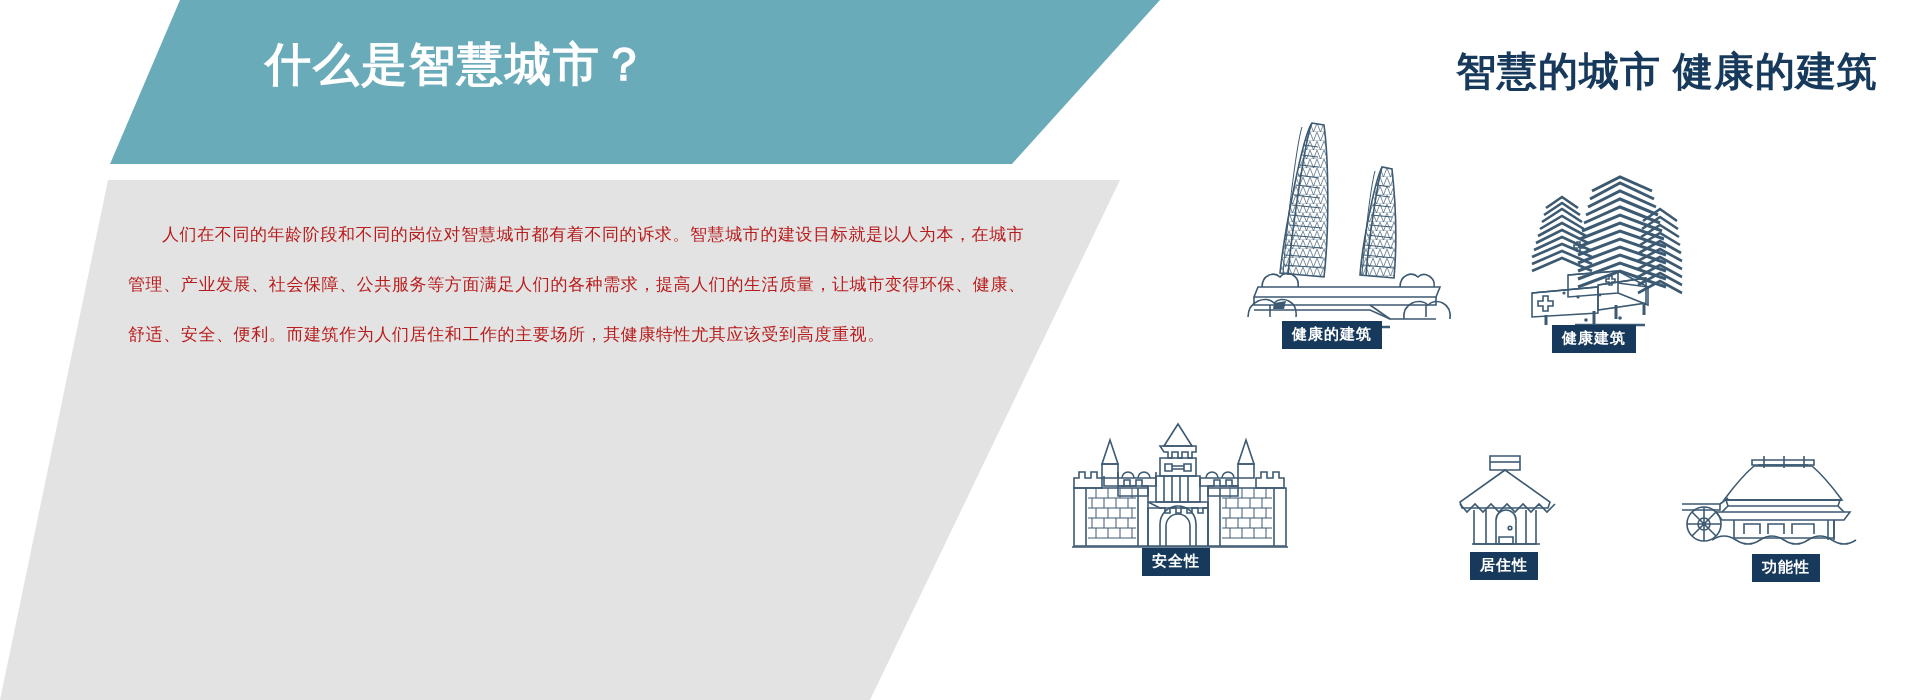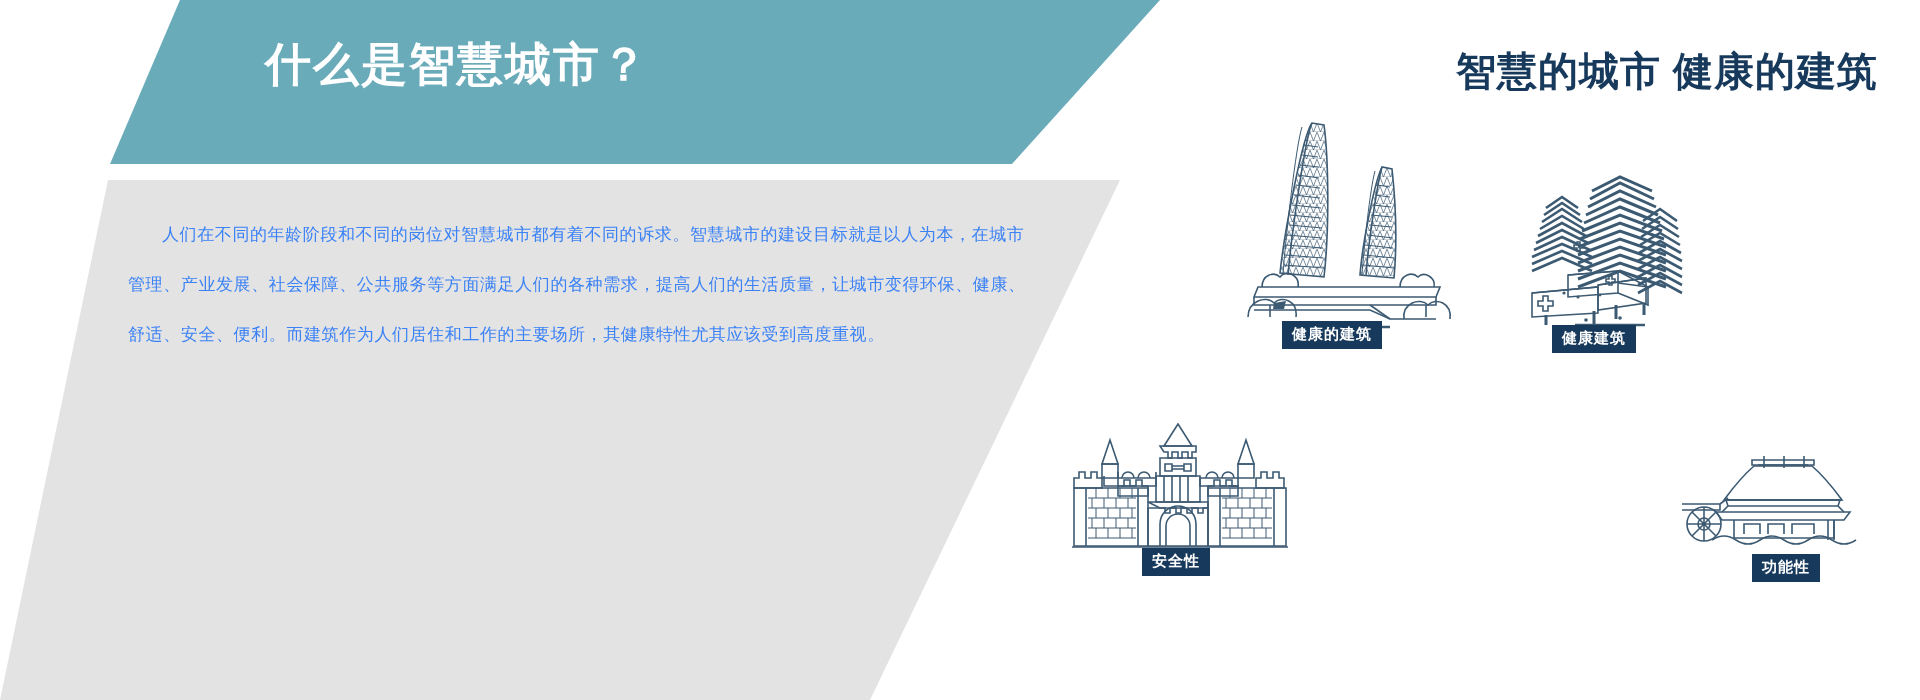--- a/index.html
+++ b/index.html
@@ -31,21 +31,21 @@
   
   #body-panel{
     position:absolute;left:0;top:180px;width:1120px;height:520px;
     background:#e3e3e3;
     clip-path:polygon(108px 0, 1120px 0, 870px 520px, 0 520px);
     z-index:1;
   }
   #body-text{
     position:absolute;left:128px;top:210px;width:900px;
     z-index:2;
-    color:#3b82f6;font-size:17px;line-height:50px;letter-spacing:.6px;
+    color:#b91c1c;font-size:17px;line-height:50px;letter-spacing:.6px;
   }
   #body-text p{margin:0 0 30px 0;text-indent:2em;}
   #body-text p:last-child{margin-bottom:0;}
 
   
   #illustrations{position:absolute;left:1040;top:0;width:880px;height:700px;z-index:2;}
   .illu{position:absolute;}
   .badge{
     position:absolute;background:#17395c;color:#fff;
     font-size:15px;font-weight:bold;padding:4px 10px 5px 10px;
@@ -273,20 +273,40 @@
         <path d="M166 78 v10 M178 78 v10 M190 78 v10 M202 78 v10"></path>
         <path d="M170 88 v10 M182 88 v10 M194 88 v10 M206 88 v10"></path>
         <path d="M166 98 v10 M178 98 v10 M190 98 v10 M202 98 v10"></path>
         <path d="M170 108 v10 M182 108 v10 M194 108 v10 M206 108 v10"></path>
       </g>
       <path class="ink" style="stroke-width:1.6" d="M12 127 h216"></path>
     </svg>
     <div class="badge" style="left:82px;top:128px;">安全性</div>
   </div>
 
+  <div class="illu" style="left:412px;top:450px;">
+    <svg width="110" height="100" viewBox="0 0 110 100">
+
+      <path class="ink" d="M38 6 h30 v14 h-30 z"></path>
+      <path class="ink" d="M38 12 h30"></path>
+
+      <path class="ink" d="M53 20 L8 52 L10 58 L96 58 L98 52 Z"></path>
+
+      <path class="ink" d="M8 54 l7 8 l8 -8 l8 8 l8 -8 l8 8 l8 -8 l8 8 l8 -8 l8 8 l8 -8 l8 8 l8 -8"></path>
+
+      <path class="ink" d="M22 60 v34 h62 v-34"></path>
+      <path class="ink" d="M20 94 h68"></path>
+
+      <path class="ink" d="M44 94 v-24 a10 10 0 0 1 20 0 v24"></path>
+      <path class="ink" d="M47 94 h14 v-7 h-14 z"></path>
+      <circle class="ink" cx="58" cy="78" r="1.8"></circle>
+      <path class="ink" d="M34 60 v34 M74 60 v34"></path>
+    </svg>
+    <div class="badge" style="left:18px;top:102px;">居住性</div>
+  </div>
 
   <div class="illu" style="left:650px;top:450px;">
     <svg width="180" height="100" viewBox="0 0 180 100">
 
       <path class="ink" d="M62 10 h62 v5 h-62 z"></path>
       <path class="ink" d="M74 6 v12 M94 6 v12 M114 6 v12"></path>
       <path class="ink" d="M68 15 h50"></path>
 
       <path class="ink" d="M64 16 C50 28 40 42 34 50 L152 50 C146 42 136 28 122 16 Z"></path>
       <path class="ink" d="M34 50 L152 50"></path>

